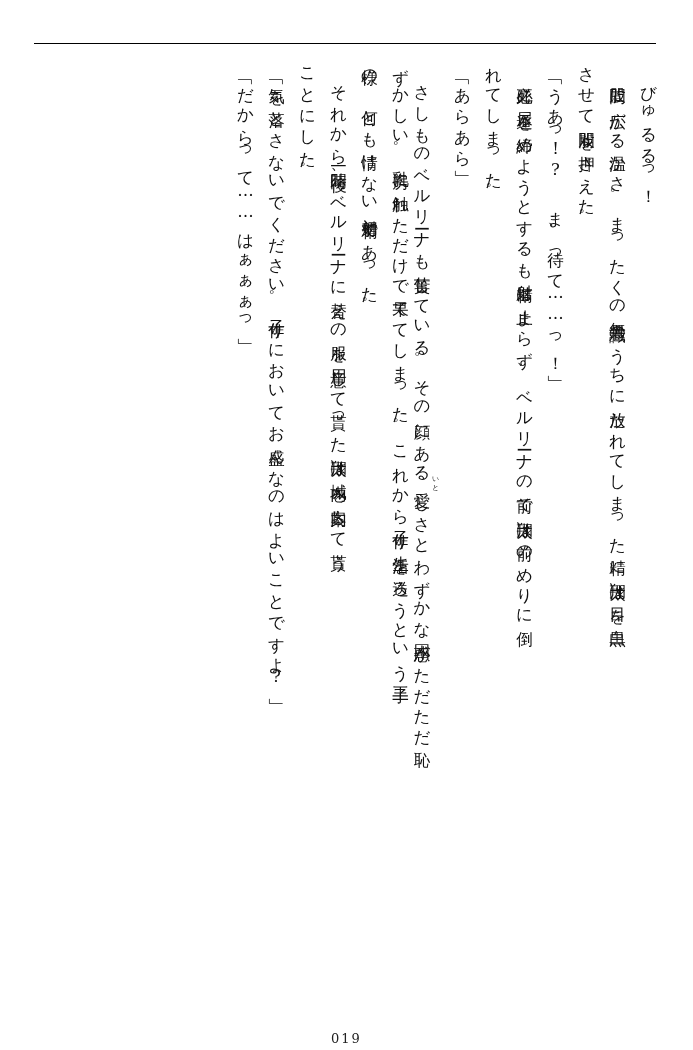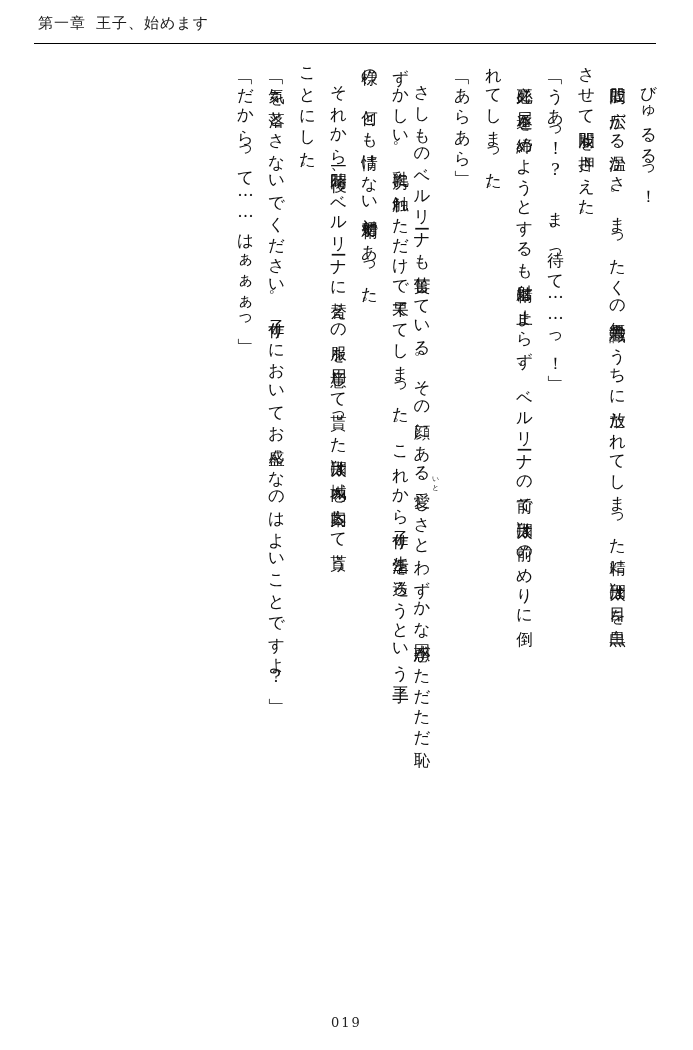--- a/index.html
+++ b/index.html
@@ -65,38 +65,35 @@
   }
   ruby {
     ruby-position: over;
   }
   rt {
     font-size: 7px;
     letter-spacing: 0px;
   }
   .page-number {
     position: absolute;
-    bottom: 20px;
+    bottom: 4px;
     left: 0;
     width: 693px;
     text-align: center;
     font-size: 13px;
     letter-spacing: 2px;
     color: #222222;
     font-family: "DejaVu Serif", "Liberation Serif", serif;
   }
 </style>
 </head>
 <body>
 
 <div class="page">
 
-  <div class="header">
-    <span class="chapter-num">第一章</span><span>王子、始めます</span>
-  </div>
 
   <div class="rule"></div>
 
   <div class="body-area">
     <div class="vline indent">びゅるるっ！</div>
     <div class="vline indent">股間に広がる温かさ。まったくの無意識のうちに放たれてしまった精に翔太は目を白黒</div>
     <div class="vline">させて股間を押さえた。</div>
     <div class="vline indent">「うあっ!?　ま、待って……っ！」</div>
     <div class="vline indent">必死に尿道を締めようとするも射精は止まらず、ベルリーナの前で翔太は前のめりに倒</div>
     <div class="vline">れてしまった。</div>

